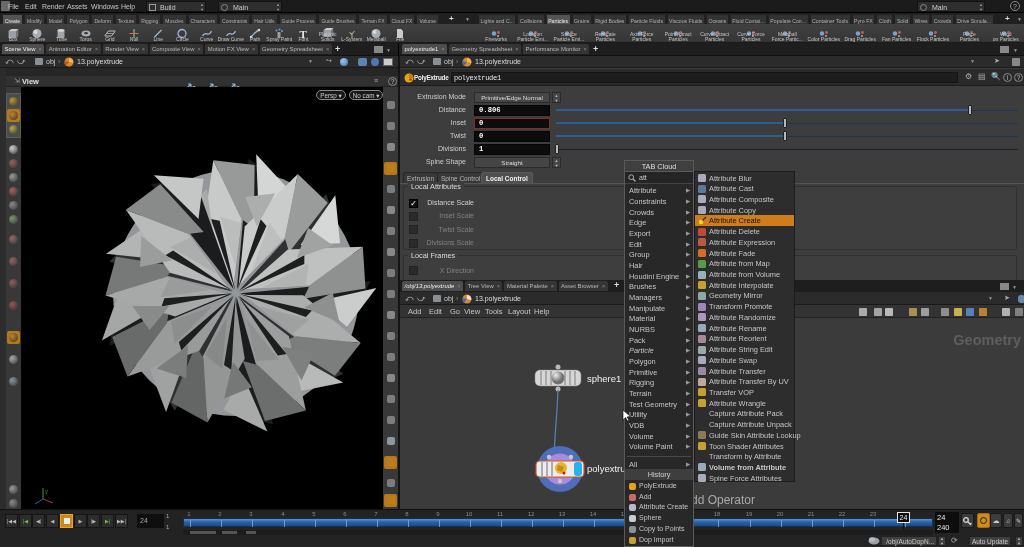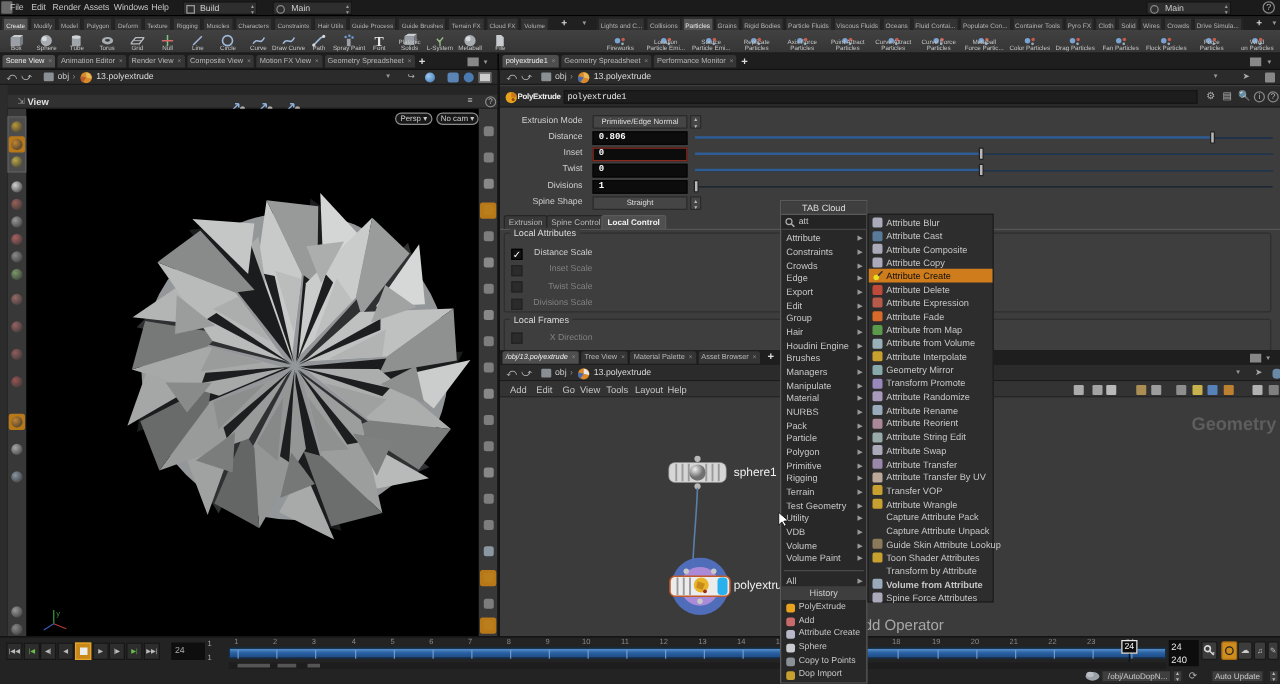--- a/index.html
+++ b/index.html
@@ -811,21 +811,21 @@
 <div class="mitem" style="left:4px;top:132.0px;">Managers</div>
 <div class="abs" style="left:61px;top:133.0px;color:#999;font-size:5.5px;">▶</div>
 <div class="mitem" style="left:4px;top:142.7px;">Manipulate</div>
 <div class="abs" style="left:61px;top:143.7px;color:#999;font-size:5.5px;">▶</div>
 <div class="mitem" style="left:4px;top:153.3px;">Material</div>
 <div class="abs" style="left:61px;top:154.3px;color:#999;font-size:5.5px;">▶</div>
 <div class="mitem" style="left:4px;top:164.0px;">NURBS</div>
 <div class="abs" style="left:61px;top:165.0px;color:#999;font-size:5.5px;">▶</div>
 <div class="mitem" style="left:4px;top:174.7px;">Pack</div>
 <div class="abs" style="left:61px;top:175.7px;color:#999;font-size:5.5px;">▶</div>
-<div class="mitem" style="left:4px;top:185.4px;">Particle</div>
+<div class="mitem" style="left:4px;top:185.4px;font-style:italic;">Particle</div>
 <div class="abs" style="left:61px;top:186.4px;color:#999;font-size:5.5px;">▶</div>
 <div class="mitem" style="left:4px;top:196.0px;">Polygon</div>
 <div class="abs" style="left:61px;top:197.0px;color:#999;font-size:5.5px;">▶</div>
 <div class="mitem" style="left:4px;top:206.7px;">Primitive</div>
 <div class="abs" style="left:61px;top:207.7px;color:#999;font-size:5.5px;">▶</div>
 <div class="mitem" style="left:4px;top:217.4px;">Rigging</div>
 <div class="abs" style="left:61px;top:218.4px;color:#999;font-size:5.5px;">▶</div>
 <div class="mitem" style="left:4px;top:228.0px;">Terrain</div>
 <div class="abs" style="left:61px;top:229.0px;color:#999;font-size:5.5px;">▶</div>
 <div class="mitem" style="left:4px;top:238.7px;">Test Geometry</div>

